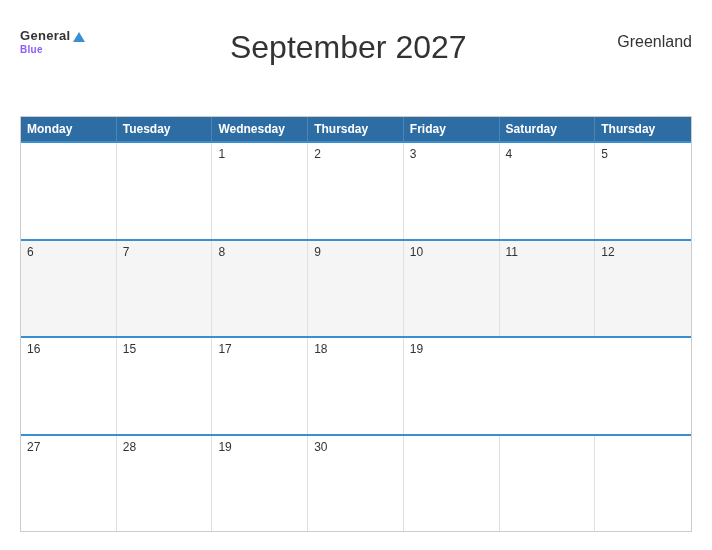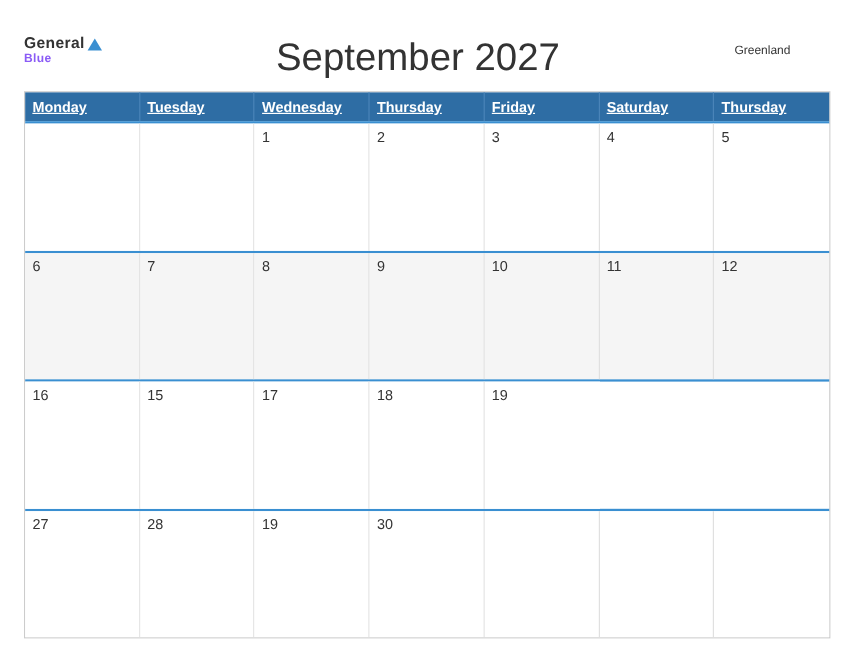--- a/index.html
+++ b/index.html
@@ -9,20 +9,21 @@
       background: #fff;
       font-family: Arial, sans-serif;
       overflow: hidden;
     }
     .page {
       width: 712px;
       height: 550px;
       padding: 18px 20px 18px 20px;
       display: flex;
       flex-direction: column;
+      gap: 40px;
     }
     .header {
       display: flex;
       align-items: center;
       justify-content: space-between;
       margin-bottom: 10px;
     }
     .logo {
       display: flex;
       flex-direction: column;
@@ -53,43 +54,43 @@
     }
     .month-title {
       font-size: 32px;
       font-weight: normal;
       color: #333;
       text-align: center;
       flex: 1;
       margin-top: 11px;
     }
     .region-label {
-      font-size: 10px;
+      font-size: 16px;
       color: #333;
+      text-align: right;
       min-width: 80px;
     }
     .calendar {
       flex: 1;
       display: flex;
       flex-direction: column;
       border: 1px solid #ccc;
     }
     .calendar-header-row {
       display: grid;
       grid-template-columns: repeat(7, 1fr);
       background-color: #2e6da4;
     }
     .calendar-header-cell {
       color: #fff;
       font-size: 12px;
       font-weight: bold;
       padding: 5px 6px;
       border-right: 1px solid #4a84b8;
       text-align: left;
-      text-decoration: underline;
     }
     .calendar-header-cell:last-child {
       border-right: none;
     }
     .calendar-body {
       flex: 1;
       display: flex;
       flex-direction: column;
     }
     .calendar-week {

